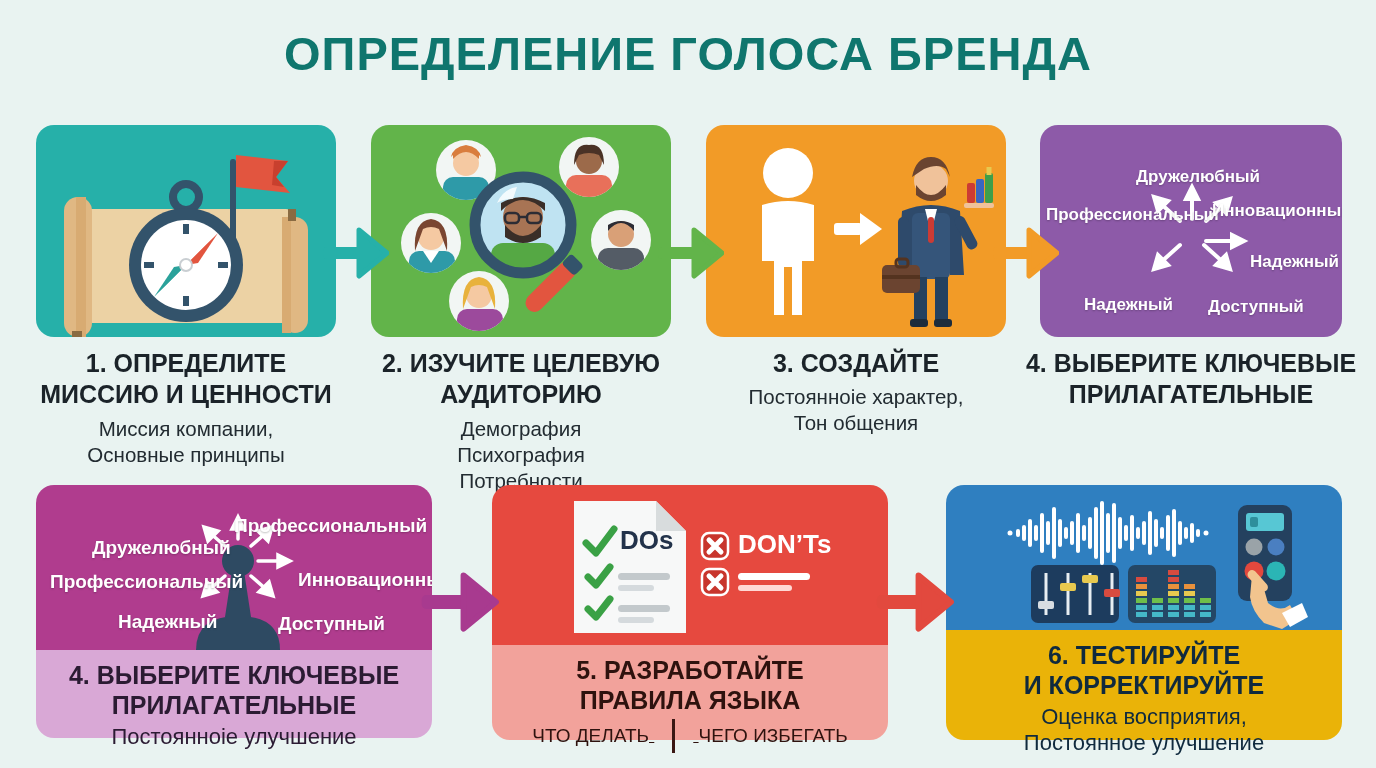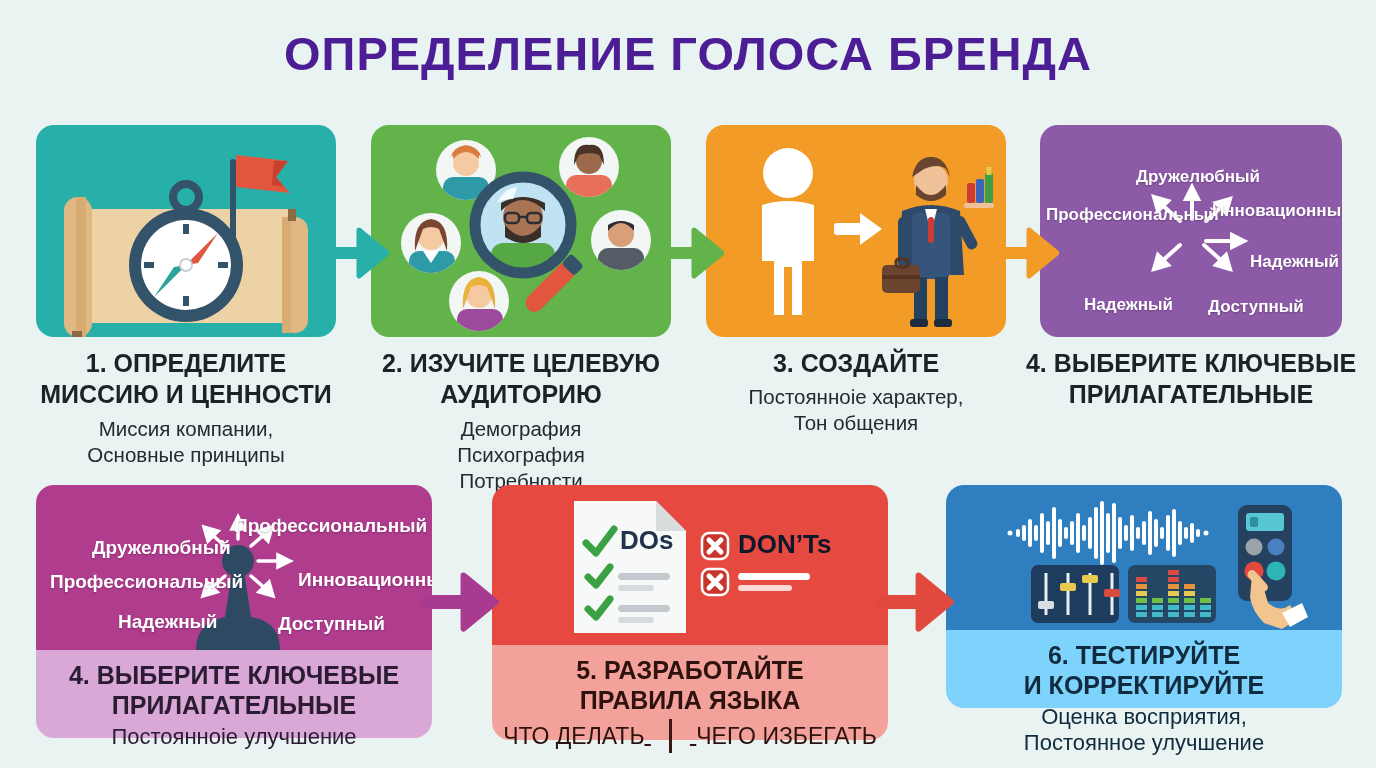--- a/index.html
+++ b/index.html
@@ -1,34 +1,34 @@
 <!DOCTYPE html>
 <html><head>
 <meta charset="utf-8">
 <style>
   html,body{margin:0;padding:0;background:#e9f3f1;}
   .stage{position:relative;width:1376px;height:768px;background:#e9f3f1;
          font-family:"Liberation Sans",sans-serif;overflow:hidden;}
   .title{position:absolute;left:0;top:26px;width:1376px;text-align:center;
-         font-size:47px;font-weight:bold;color:#4c1d95;letter-spacing:1px;}
+         font-size:47px;font-weight:bold;color:#0f766e;letter-spacing:1px;}
   .card-img{position:absolute;border-radius:18px;overflow:hidden;}
   .card-img.flat-bottom{border-radius:18px 18px 0 0;}
   .cap{position:absolute;width:340px;text-align:center;color:#1b2329;}
   .cap .t{font-weight:bold;font-size:25px;line-height:1.25;}
   .cap .s{font-size:20.5px;line-height:1.28;margin-top:5px;color:#222b31;}
   .band{position:absolute;border-radius:0 0 18px 18px;text-align:center;padding-top:10px;box-sizing:border-box;}
   .band .t{font-weight:bold;font-size:25px;line-height:1.2;}
   .band .s{font-size:22px;margin-top:4px;}
   .adj{position:absolute;color:#ffffff;font-weight:bold;white-space:nowrap;
        text-shadow:0 1px 2px rgba(0,0,0,.25);margin-top:20px;}
   .adj4{font-size:17px;}
   .adj5{font-size:19px;}
   .arrow-svg{position:absolute;}
   .dos-label{position:absolute;font-weight:bold;font-size:26px;color:#22324a;}
-  .donts-label{position:absolute;font-weight:bold;font-size:26px;color:#0f172a;}
+  .donts-label{position:absolute;font-weight:bold;font-size:26px;color:#ffffff;}
   .rule-split{display:inline-block;vertical-align:middle;}
   .rule-div{display:inline-block;width:3px;height:34px;background:#3a1713;
             margin:0 18px;vertical-align:middle;}
 </style>
 </head>
 <body>
 
 <div class="stage">
 
   <div class="title">ОПРЕДЕЛЕНИЕ ГОЛОСА БРЕНДА</div>
@@ -331,21 +331,21 @@
       <rect x="246" y="100" width="54" height="6" rx="3" fill="#ffd9d5"></rect>
     </svg>
     <span class="dos-label" style="left:128px;top:40px;text-align:right;">DOs</span>
     <span class="donts-label" style="left:246px;top:44px;">DON’Ts</span>
   </div>
   <div class="band" style="left:492px;top:645px;width:396px;height:95px;background:#f2a29b;color:#2e120e;">
     <div class="t">
       <div>5. РАЗРАБОТАЙТЕ</div>
       <div>ПРАВИЛА ЯЗЫКА</div>
     </div>
-    <div class="s" style="font-size:23px;text-decoration:underline;">
+    <div class="s" style="font-size:19px;text-decoration:underline;">
       <span class="rule-split">ЧТО ДЕЛАТЬ</span>
       <span class="rule-div"></span>
       <span class="rule-split">ЧЕГО ИЗБЕГАТЬ</span>
     </div>
   </div>
 
   <div class="card-img flat-bottom" style="left:946px;top:485px;width:396px;height:145px;background:#2f7fc0;">
     <svg class="arrow-svg" style="left:0;top:0;" width="396" height="145" viewBox="0 0 396 145">
 
       <g fill="#ffffff">
@@ -437,21 +437,21 @@
         <circle cx="308" cy="86" r="9.5" fill="#e2483d"></circle>
         <circle cx="330" cy="86" r="9.5" fill="#2bb5b5"></circle>
       </g>
       <g>
         <path d="M306 90 L318 104 L322 118 Q334 128 344 120 L352 134 L336 144 L318 138 Q306 126 304 112 Z" fill="#f2c48e"></path>
         <rect x="300" y="86" width="9" height="26" rx="4.5" fill="#f2c48e" transform="rotate(-42 304 88)"></rect>
         <path d="M336 128 L356 118 L362 132 L344 142 Z" fill="#ffffff"></path>
       </g>
     </svg>
   </div>
-  <div class="band" style="left:946px;top:630px;width:396px;height:78px;background:#7dd3fc;color:#102a3e;">
+  <div class="band" style="left:946px;top:630px;width:396px;height:110px;background:#eab308;color:#102a3e;">
     <div class="t">
       <div>6. ТЕСТИРУЙТЕ</div>
       <div>И КОРРЕКТИРУЙТЕ</div>
     </div>
     <div class="s">
       <div>Оценка восприятия,</div>
       <div>Постоянное улучшение</div>
     </div>
   </div>
 

